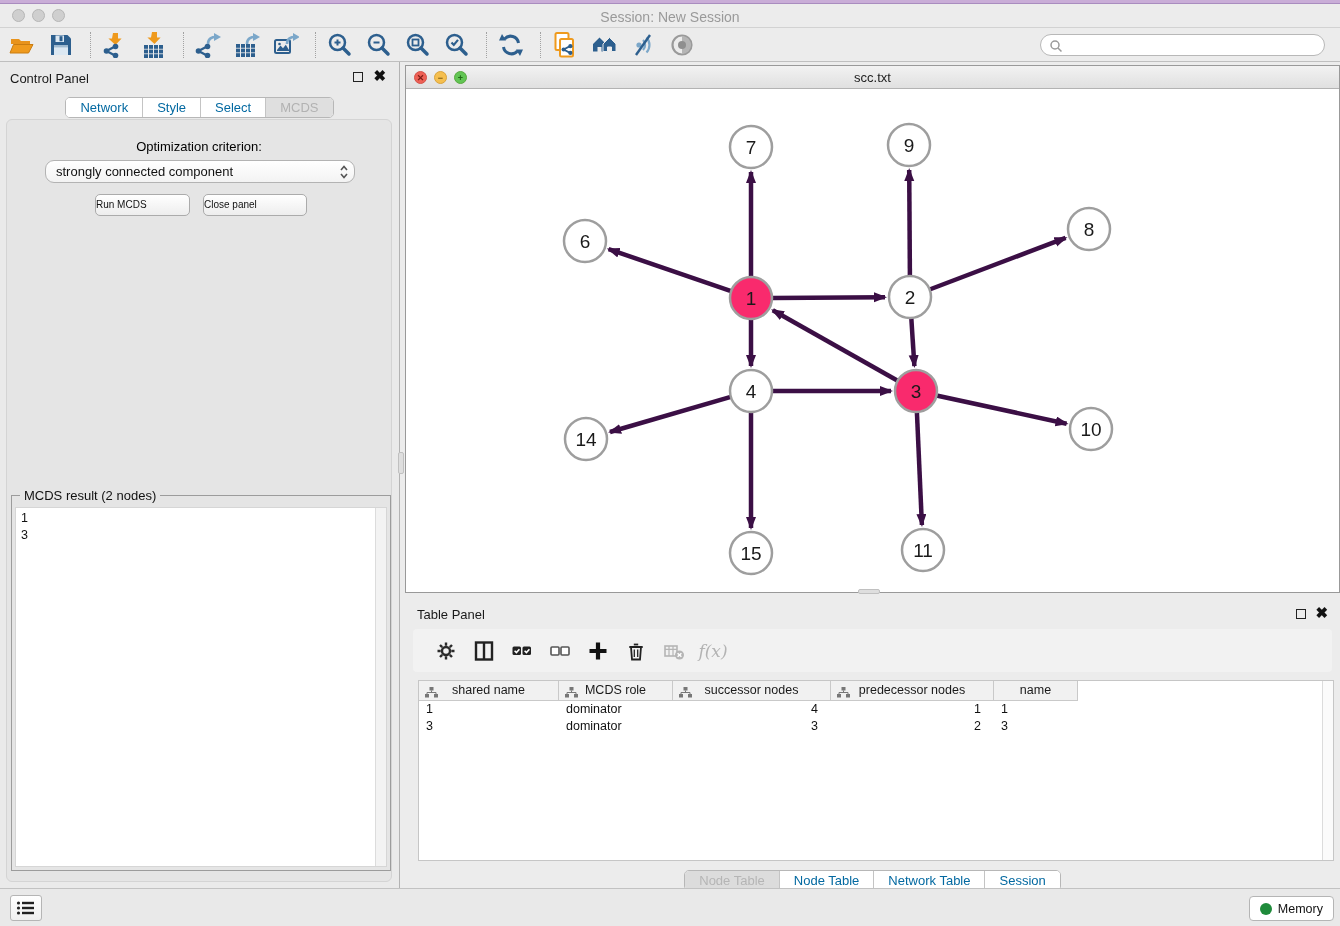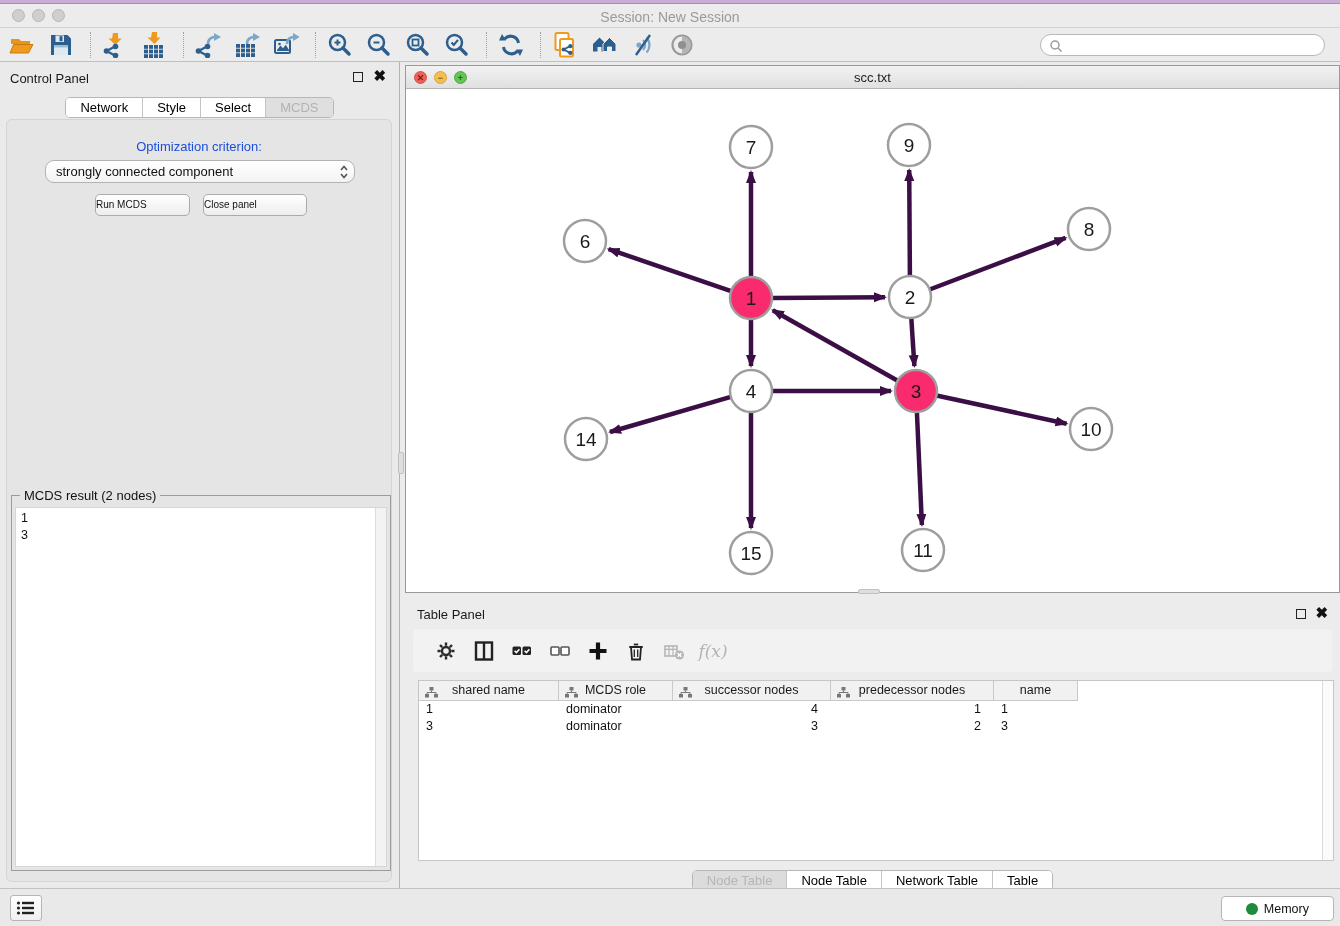--- a/index.html
+++ b/index.html
@@ -22,27 +22,27 @@
   .search-box svg { position:absolute; left:8px; top:4px; width:14px; height:14px; }
   .search-box input { position:absolute; left:26px; top:1px; width:250px; height:18px; border:none; outline:none; font-size:12px; background:transparent; }
 
   
   .control-panel { position:absolute; left:0; top:62px; width:400px; height:826px; background:#eaeaea; border-right:1px solid #b3b3b3; }
   .cp-title { position:absolute; left:10px; top:9px; font-size:13px; color:#1a1a1a; }
   .float-btn { position:absolute; top:10px; width:10px; height:10px; border:1.6px solid #222; }
   .close-btn { position:absolute; top:6px; font-size:15px; font-weight:bold; color:#111; line-height:16px; }
 
   .tabgroup { display:inline-flex; border:1px solid #b7b7b7; border-radius:5px; overflow:hidden; background:#fff; height:21px; }
-  .tabgroup .tab { font-size:13px; line-height:20px; padding:0 14px; background:#fff; color:#000000; border-right:1px solid #c4c4c4; white-space:nowrap; }
+  .tabgroup .tab { font-size:13px; line-height:20px; padding:0 14px; background:#fff; color:#0369a1; border-right:1px solid #c4c4c4; white-space:nowrap; }
   .tabgroup .tab:last-child { border-right:none; }
   .tabgroup .tab.active { background:#dfdfdf; color:#b2b2b2; }
   .cp-tabs { position:absolute; left:0; right:0; top:35px; text-align:center; }
 
   .cp-body { position:absolute; left:6px; right:7px; top:57px; bottom:6px; background:#e5e5e5; border:1px solid #d4d4d4; border-radius:6px; }
-  .opt-label { position:absolute; left:0; right:0; top:19px; text-align:center; font-size:13px; color:#1d4ed8; }
+  .opt-label { position:absolute; left:0; right:0; top:19px; text-align:center; font-size:13px; color:#000000; }
   .criterion-select { position:absolute; left:38px; top:40px; width:310px; height:23px; background:linear-gradient(#ffffff,#f3f3f3); border:1px solid #b3b3b3; border-radius:9px; font-size:13px; line-height:21px; padding-left:10px; }
   .criterion-select .chev { position:absolute; right:5px; top:3px; }
   .mac-btn { position:absolute; height:22px; background:linear-gradient(#ffffff,#ededed); border:1px solid #ababab; border-radius:5px; font-size:10px; text-align:left; line-height:20px; }
   .run-btn { left:88px; top:74px; width:95px; }
   .closep-btn { left:196px; top:74px; width:104px; }
 
   .result-box { position:absolute; left:4px; top:375px; width:380px; height:376px; border:1px solid #9c9c9c; }
   .result-title { position:absolute; left:8px; top:-8px; background:#e5e5e5; padding:0 4px; font-size:13px; color:#111; }
   .result-white { position:absolute; left:3px; right:3px; top:11px; bottom:3px; background:#fff; border:1px solid #d6d6d6; }
   .result-line { font-size:12.5px; line-height:17px; padding-left:5px; color:#111; }
@@ -74,21 +74,21 @@
   .td-cell { font-size:12.5px; line-height:16px; color:#111; overflow:hidden; }
   .td-left { text-align:left; padding-left:7px; }
   .td-right { text-align:right; padding-right:13px; }
   .tbl-scroll { position:absolute; right:0; top:0; bottom:0; width:11px; background:#fbfbfb; border-left:1px solid #dcdcdc; }
   .tp-tabs { position:absolute; left:0; right:0; top:269px; text-align:center; }
   .tp-tabs .tab.active { background:#dcdcdc; color:#b5b5b5; }
 
   
   .status-bar { position:absolute; left:0; top:888px; width:1340px; height:38px; background:#e9e9e9; border-top:1px solid #c2c2c2; }
   .list-btn { position:absolute; left:10px; top:6px; width:32px; height:26px; background:linear-gradient(#ffffff,#f0f0f0); border:1px solid #b5b5b5; border-radius:3px; display:flex; align-items:center; justify-content:center; }
-  .memory-btn { position:absolute; right:6px; top:7px; height:25px; background:#fff; border:1px solid #b5b5b5; border-radius:4px; display:flex; align-items:center; padding:0 24px; }
+  .memory-btn { position:absolute; right:6px; top:7px; height:25px; background:#fff; border:1px solid #b5b5b5; border-radius:4px; display:flex; align-items:center; padding:0 10px; }
   .memory-dot { width:12px; height:12px; border-radius:50%; background:#1f8b3b; margin-right:6px; }
   .memory-label { font-size:12.5px; color:#111; }
 
   .splitter-v { position:absolute; left:398px; top:452px; width:6px; height:22px; background:#dedede; border:1px solid #c0c0c0; border-radius:2px; }
   .splitter-h { position:absolute; left:858px; top:589px; width:22px; height:5px; background:#dedede; border:1px solid #c0c0c0; border-radius:2px; }
 </style>
 </head>
 <body>
 
 <div class="titlebar">
@@ -492,21 +492,21 @@
           <div class="td-cell td-left" style="width: 84px;">3</div>
         </div>
       </div>
     <div class="tbl-scroll"></div>
   </div>
 
   <div class="tp-tabs"><span class="tabgroup" id="tp-tabgroup">
         <span class="tab active">Node Table</span>
         <span class="tab">Node Table</span>
         <span class="tab">Network Table</span>
-        <span class="tab">Table</span>
+        <span class="tab">Session</span>
       </span></div>
 </div>
 
 <div class="status-bar">
   <div class="list-btn">
     <svg width="20" height="16" viewBox="0 0 20 16">
         <g fill="#222">
           <circle cx="2.5" cy="3" r="1.6"></circle>
           <rect x="6" y="1.8" width="12" height="2.4"></rect>
           <circle cx="2.5" cy="8" r="1.6"></circle>

